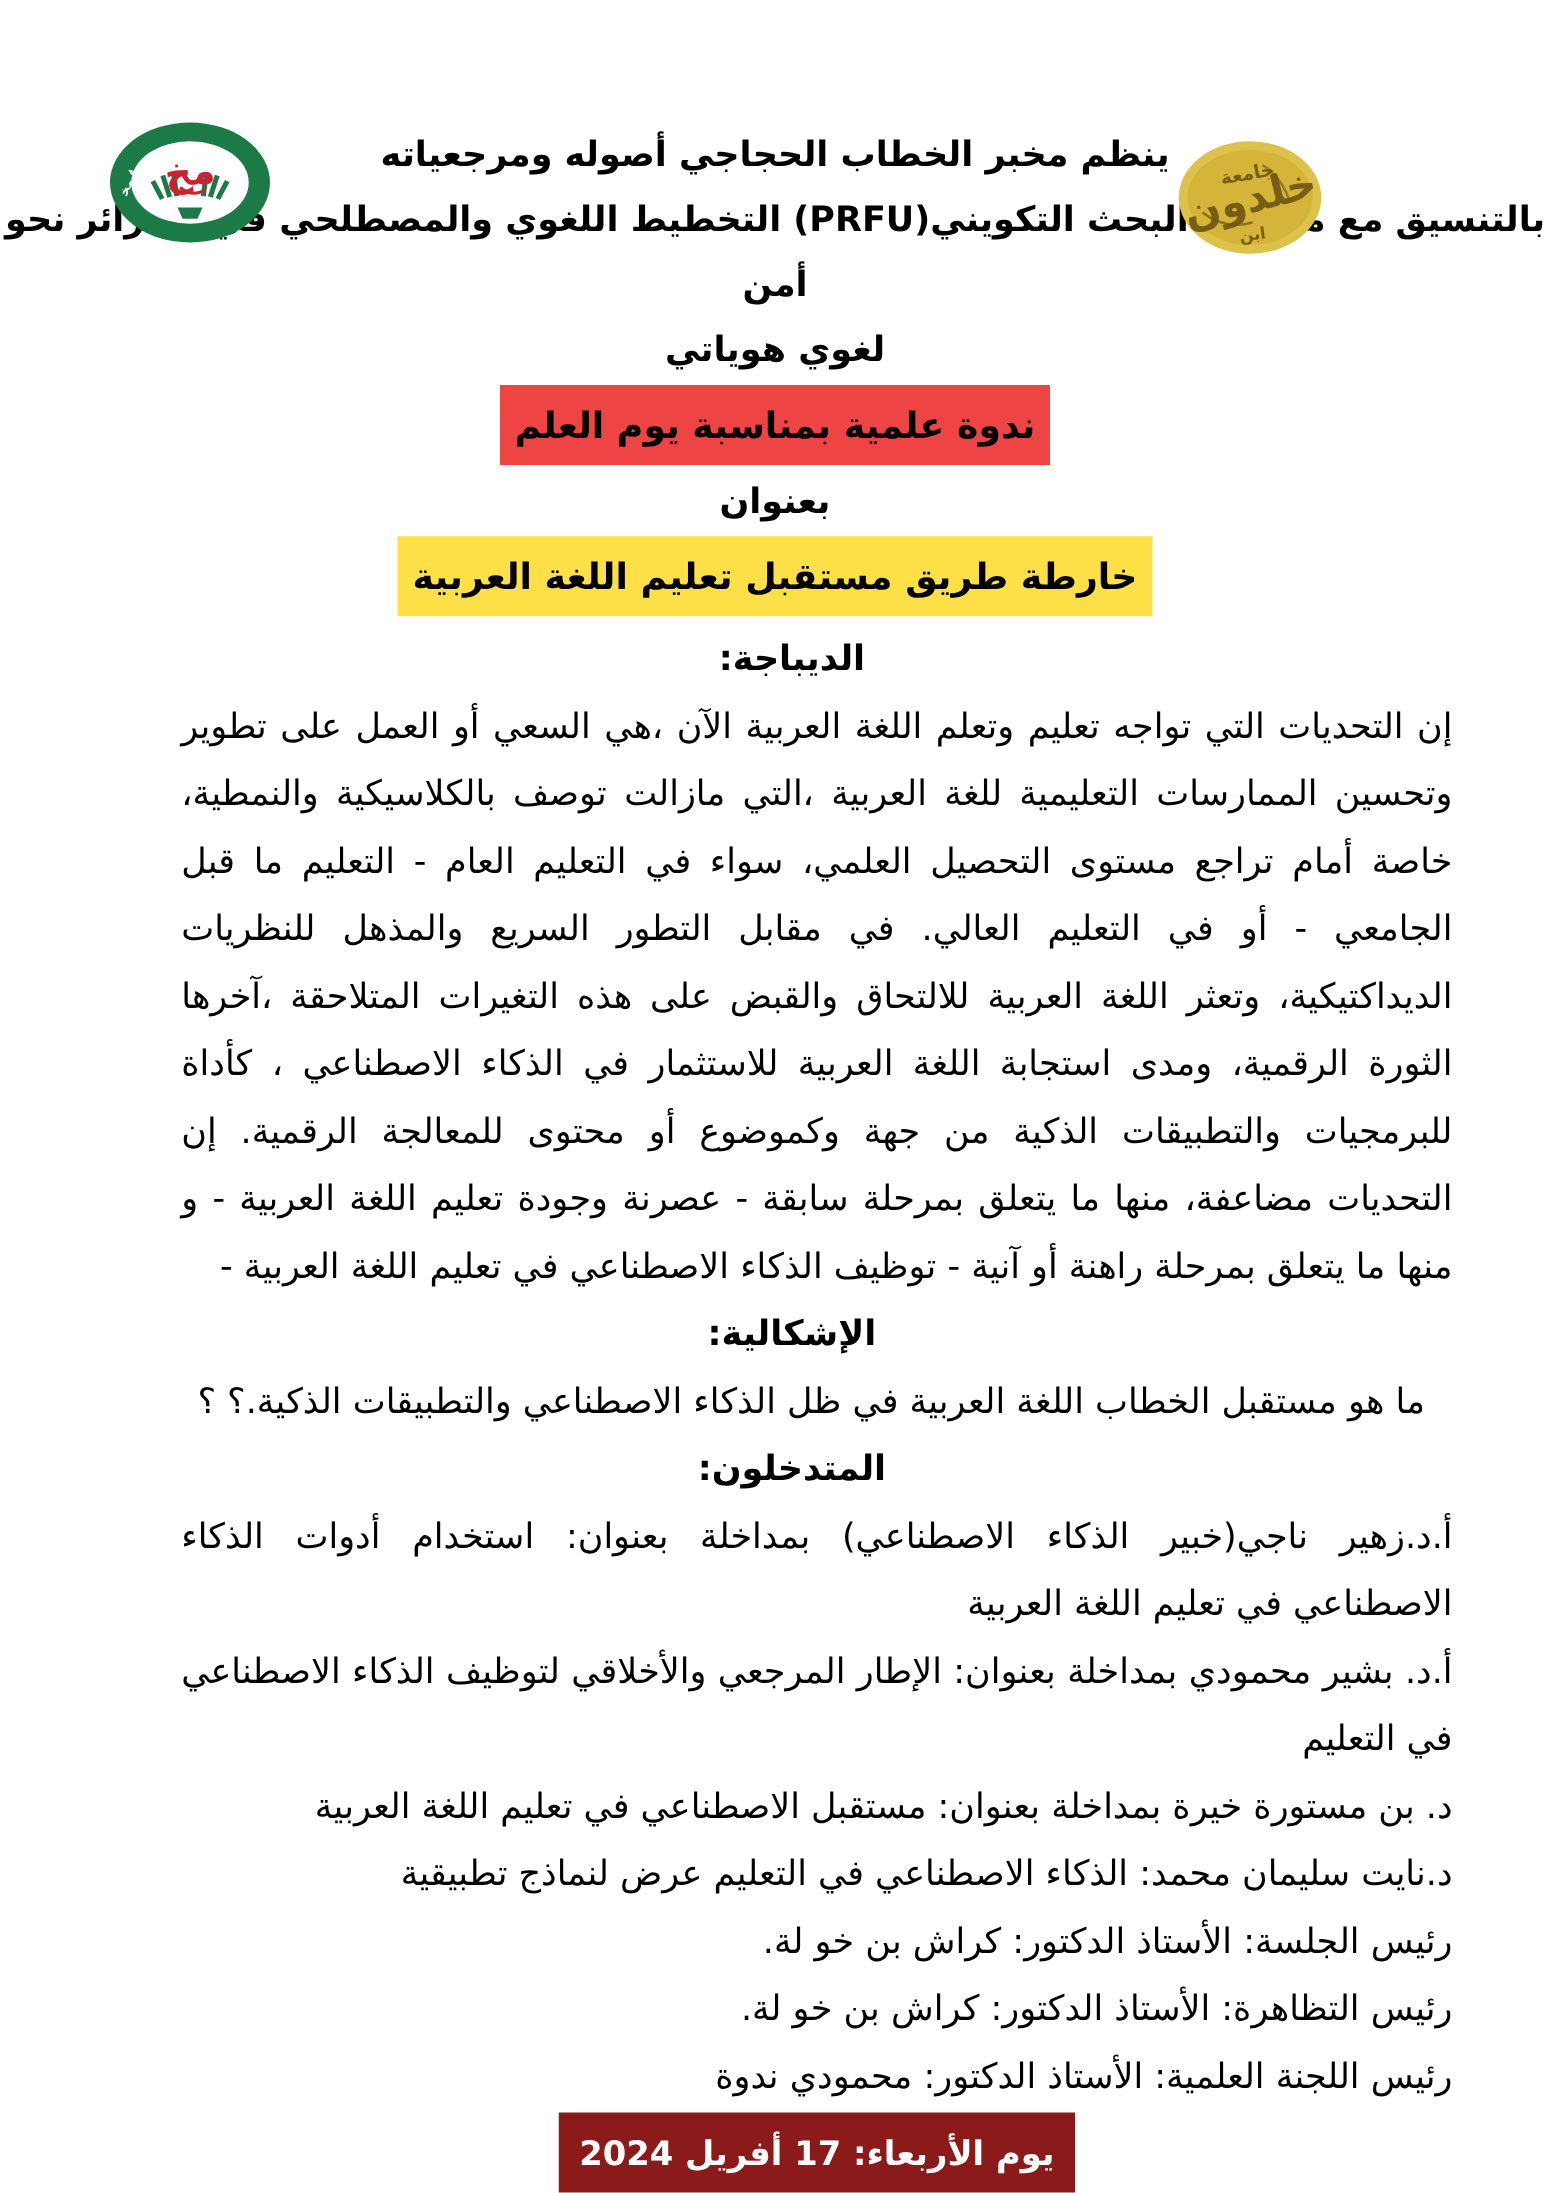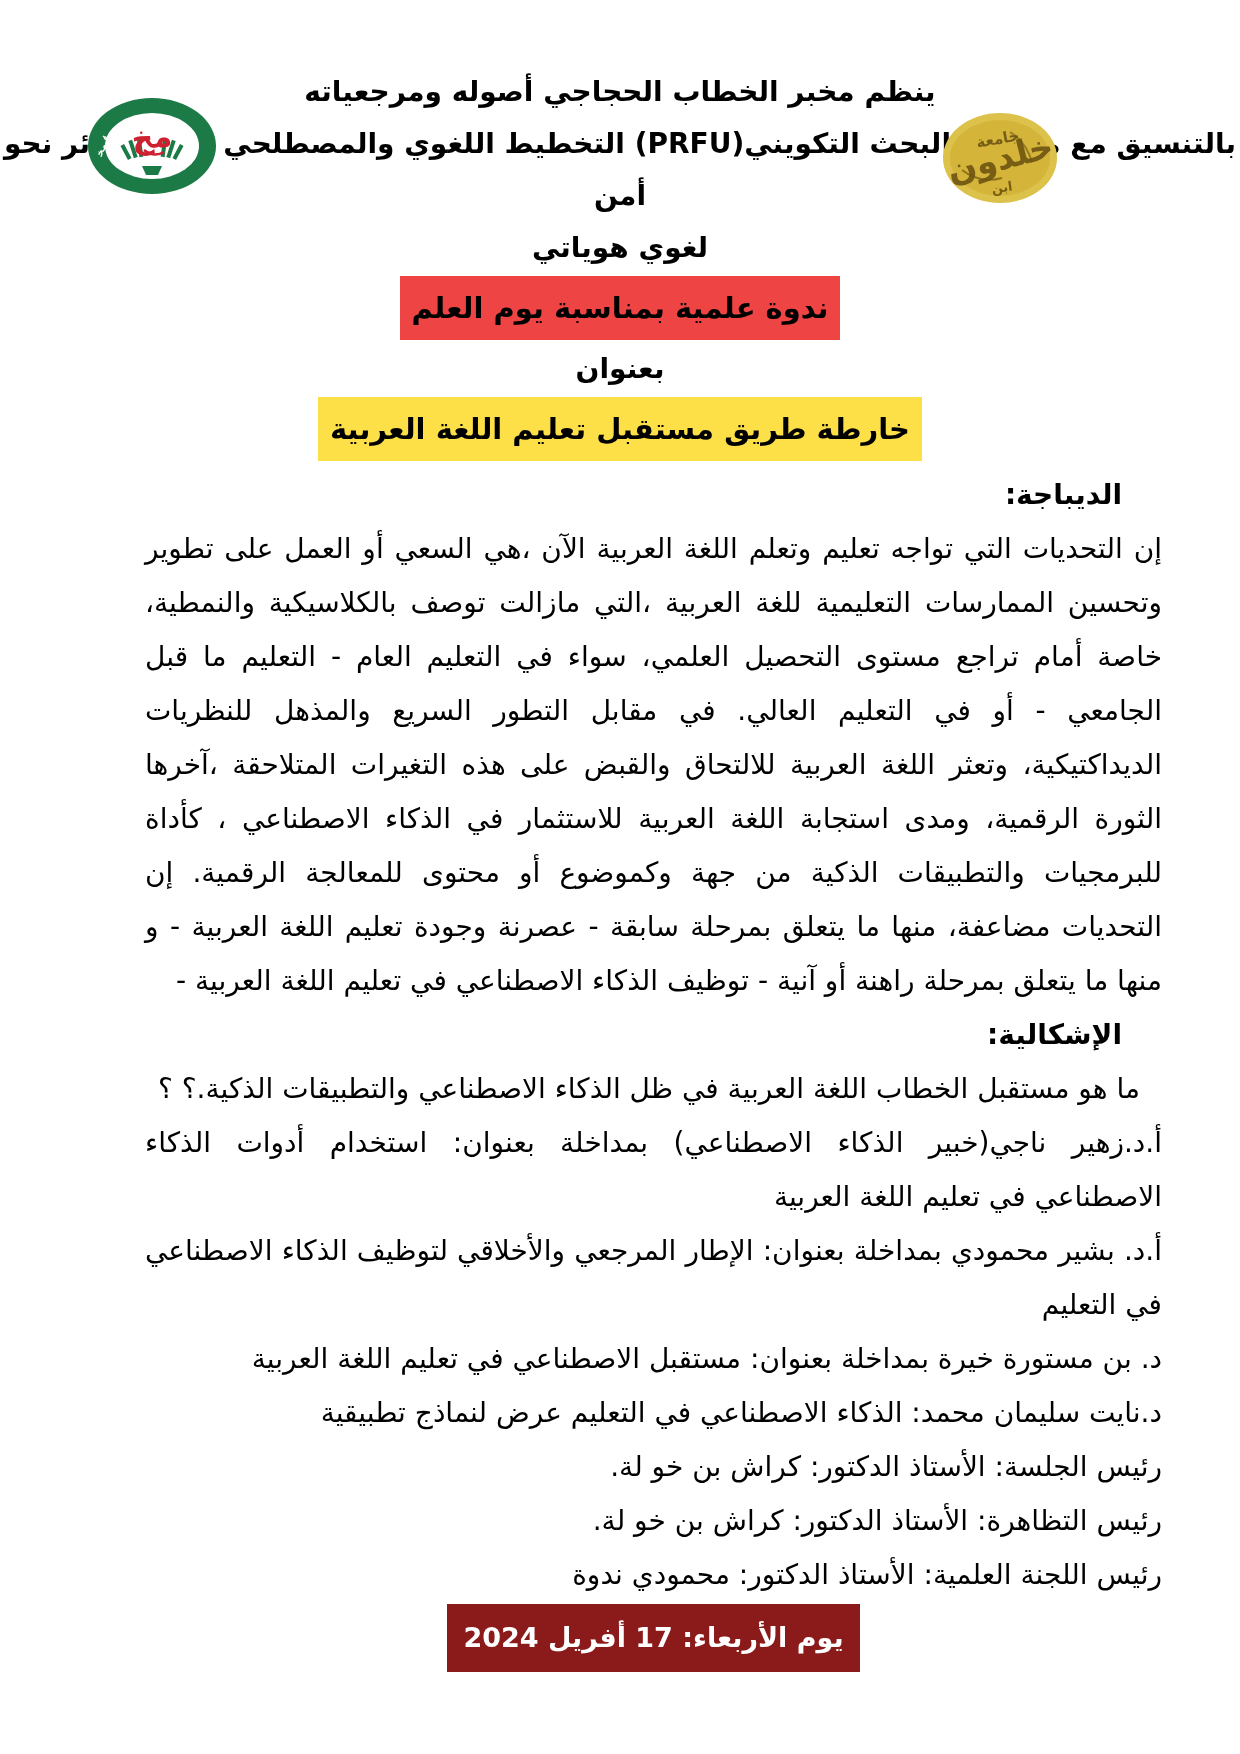--- a/index.html
+++ b/index.html
@@ -8,32 +8,32 @@
     font-family:"DejaVu Sans", sans-serif;
     direction:rtl;color:#000;
   }
   .page{position:relative;width:1240px;height:1754px;overflow:hidden;background:#fff;}
 
   
   .logo-left{position:absolute;top:96px;left:86px;width:132px;height:100px;}
   .logo-right{position:absolute;top:110px;left:940px;width:120px;height:96px;}
 
   
-  .header-text{padding-top:66px;text-align:center;font-weight:bold;}
+  .header-text{padding-top:98px;text-align:center;font-weight:bold;}
   .h-line{font-size:28px;line-height:52px;}
   .h-line.wide{letter-spacing:0;}
   .mark-line{line-height:56px;margin:2px 0;}
   .mark{display:inline-block;font-size:29px;font-weight:bold;padding:4px 12px;}
   .mark-green{background:#ef4444;}
   .mark-cyan{background:#fde047;}
 
   
   .doc-body{margin:6px 78px 0 145px;direction:rtl;font-size:28px;line-height:54px;}
   .doc-body, .doc-body p{text-align:justify;}
-  .sec-heading{font-weight:bold;text-align:right;margin:0 40px 0 0;}
+  .sec-heading{font-weight:bold;text-align:center;margin:0 40px 0 0;}
   p{margin:0;}
   .question{text-align:right;margin-right:22px;}
   .speaker{text-align:justify;}
   .centered{text-align:center;}
   .right-line{text-align:right;}
 
   
   .date-line{text-align:center;line-height:58px;margin-top:2px;}
   .date-mark{display:inline-block;background:#8b1a1a;color:#ffffff;font-weight:bold;font-size:27px;padding:5px 16px;}
 </style>
@@ -94,20 +94,21 @@
   </div>
 
   <div class="doc-body">
 
     <div class="sec-heading">الديباجة:</div>
     <p>إن التحديات التي تواجه تعليم وتعلم اللغة العربية الآن ،هي السعي أو العمل على تطوير وتحسين الممارسات التعليمية للغة العربية ،التي مازالت توصف بالكلاسيكية والنمطية، خاصة أمام تراجع مستوى التحصيل العلمي، سواء في التعليم العام - التعليم ما قبل الجامعي - أو في التعليم العالي. في مقابل التطور السريع والمذهل للنظريات الديداكتيكية، وتعثر اللغة العربية للالتحاق والقبض على هذه التغيرات المتلاحقة ،آخرها الثورة الرقمية، ومدى استجابة اللغة العربية للاستثمار في الذكاء الاصطناعي ، كأداة للبرمجيات والتطبيقات الذكية من جهة وكموضوع أو محتوى للمعالجة الرقمية. إن التحديات مضاعفة، منها ما يتعلق بمرحلة سابقة - عصرنة وجودة تعليم اللغة العربية - و منها ما يتعلق بمرحلة راهنة أو آنية - توظيف الذكاء الاصطناعي في تعليم اللغة العربية -</p>
 
     <div class="sec-heading">الإشكالية:</div>
     <p class="question">ما هو مستقبل الخطاب اللغة العربية في ظل الذكاء الاصطناعي والتطبيقات الذكية.؟ ؟</p>
 
+    <div class="sec-heading">المتدخلون:</div>
     <p class="speaker">أ.د.زهير ناجي(خبير الذكاء الاصطناعي) بمداخلة بعنوان: استخدام أدوات الذكاء الاصطناعي في تعليم اللغة العربية</p>
     <p class="speaker">أ.د. بشير محمودي بمداخلة بعنوان: الإطار المرجعي والأخلاقي لتوظيف الذكاء الاصطناعي في التعليم</p>
     <p class="speaker centered">د. بن مستورة خيرة بمداخلة بعنوان: مستقبل الاصطناعي في تعليم اللغة العربية</p>
     <p class="speaker centered">د.نايت سليمان محمد: الذكاء الاصطناعي في التعليم عرض لنماذج تطبيقية</p>
 
     <p class="right-line">رئيس الجلسة: الأستاذ الدكتور: كراش بن خو لة.</p>
     <p class="centered">رئيس التظاهرة: الأستاذ الدكتور: كراش بن خو لة.</p>
     <p class="centered">رئيس اللجنة العلمية: الأستاذ الدكتور: محمودي ندوة</p>
 
     <div class="date-line">

